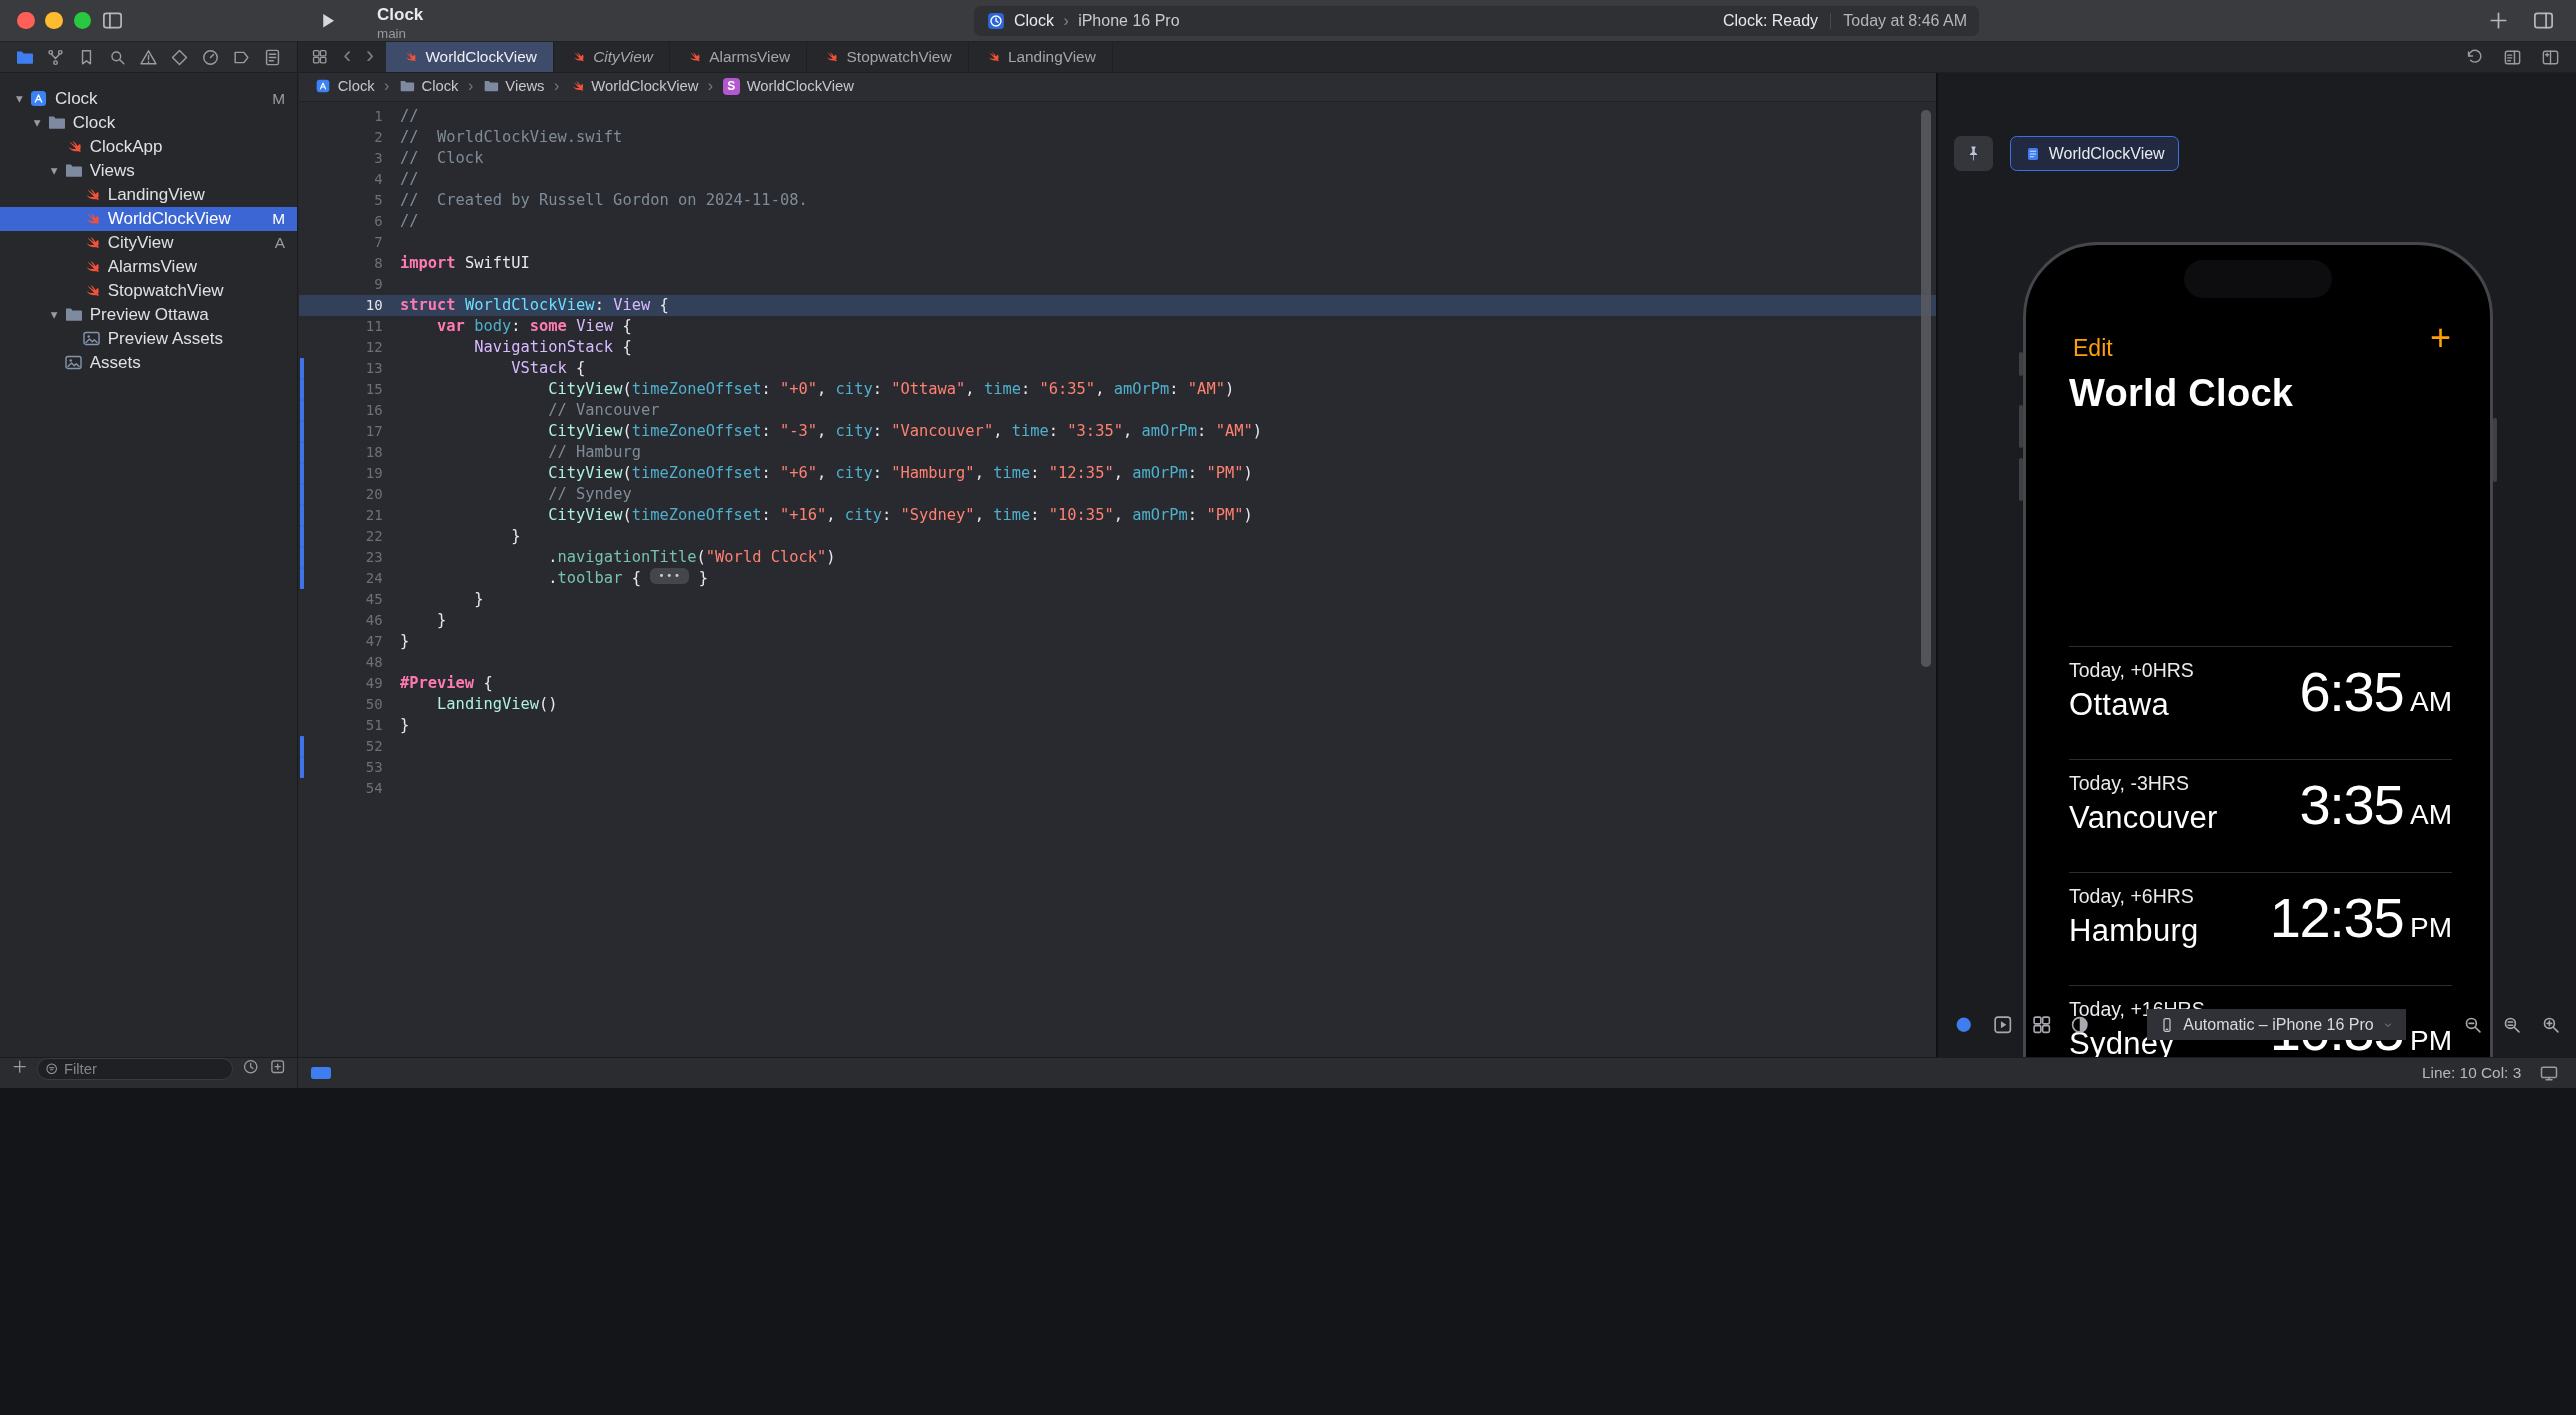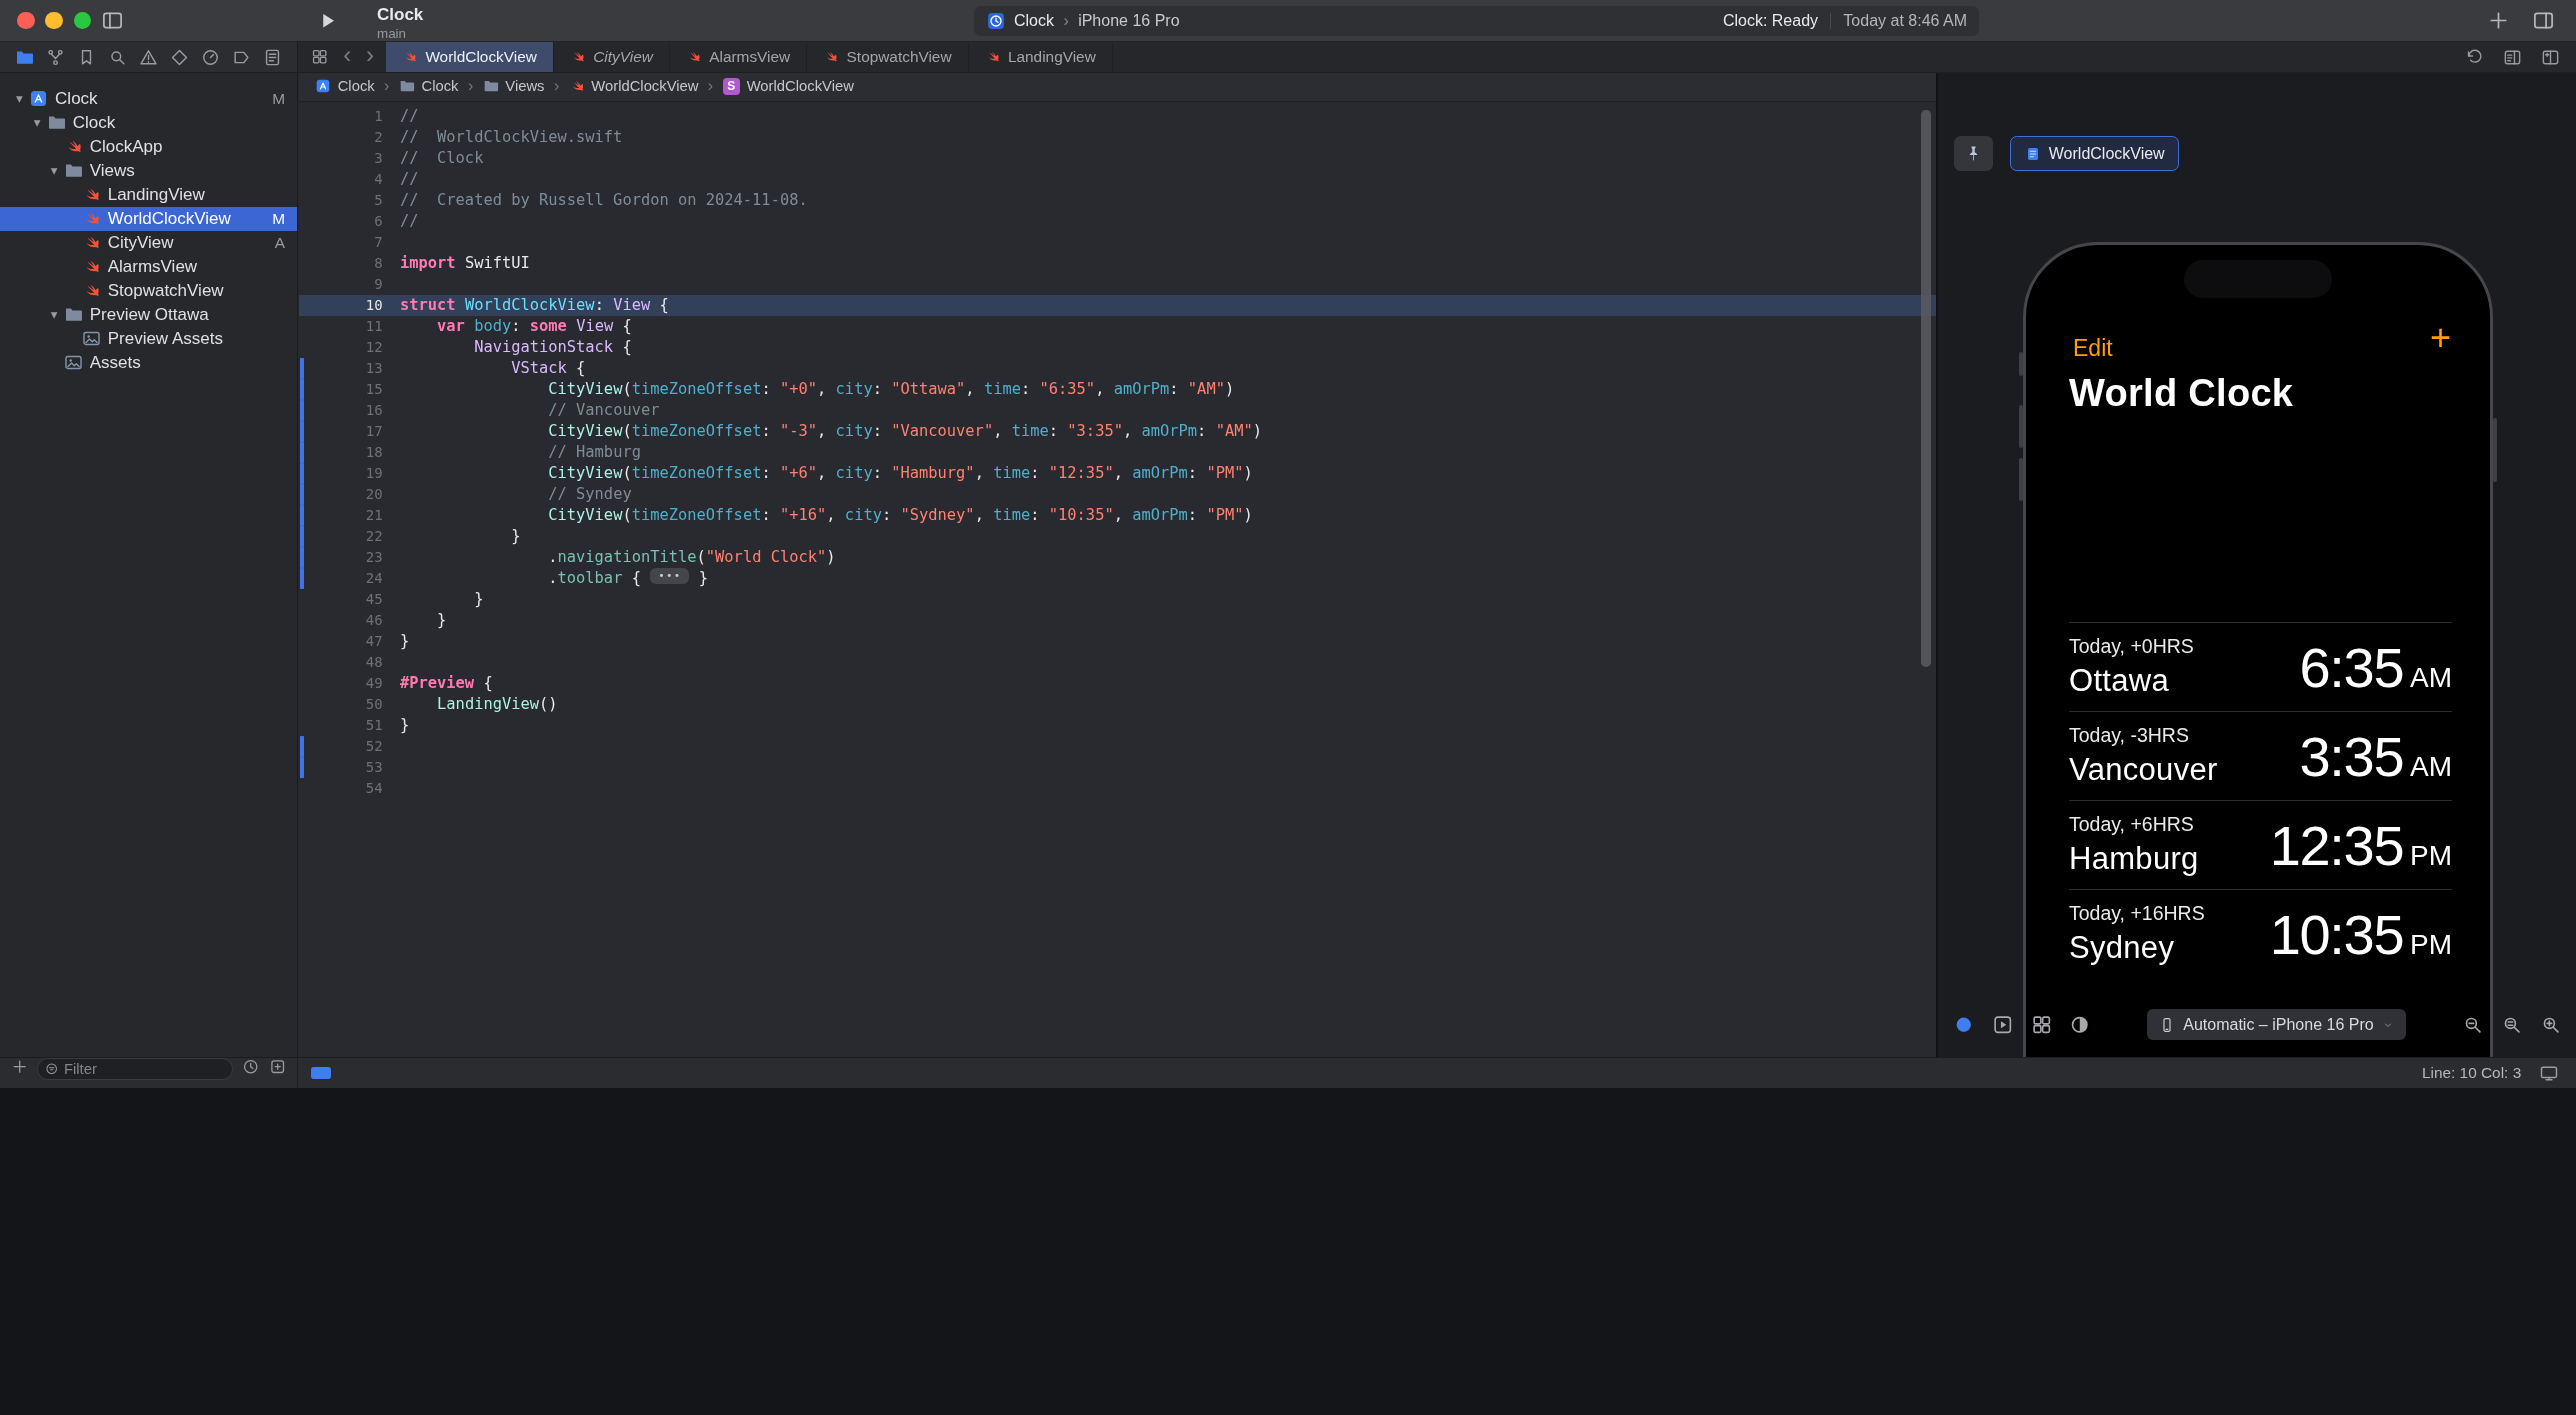--- a/index.html
+++ b/index.html
@@ -111,41 +111,41 @@
 
   .phone{position:absolute;left:85px;top:170px;width:470px;height:1069px;background:#000;
          border:3.4px solid #46474c;border-radius:75px;}
   .pbtn{position:absolute;background:#3f4043;border-radius:2.7px;}
   .p-island{position:absolute;left:50%;top:14.8px;transform:translateX(-50%);width:148px;height:38px;
          border-radius:19px;background:#0d0d0f;}
   .p-edit{position:absolute;left:47px;top:90px;font-size:23px;color:var(--ios,#ff9f0a);}
   .p-add{position:absolute;right:39px;top:72px;font-size:36px;font-weight:300;color:var(--ios,#ff9f0a);}
   .p-title{position:absolute;left:43px;top:127px;font-size:38px;font-weight:700;color:#fff;letter-spacing:0.3px;}
   .p-rows{position:absolute;left:43px;right:38px;top:377px;}
-  .p-row{height:89px;border-top:1.3px solid #2d2d2f;display:flex;align-items:center;}
+  .p-row{height:89px;border-top:1.3px solid #2d2d2f;display:flex;align-items:center;margin-top:24px;}
   .p-row-left{flex:1;display:flex;flex-direction:column;justify-content:center;gap:5.4px;}
   .p-meta{font-size:19.5px;color:#ebebed;}
   .p-city{font-size:31px;color:#fff;letter-spacing:0.3px;}
   .p-time{display:flex;align-items:baseline;gap:6.7px;}
   .p-time-num{font-size:56px;font-weight:200;color:#fff;letter-spacing:-1.3px;}
   .p-ampm{font-size:28px;font-weight:300;color:#fff;}
   .p-tabbar{position:absolute;left:0;right:0;top:931px;display:flex;justify-content:center;gap:9.4px;}
   .p-tab{width:64px;display:flex;flex-direction:column;align-items:center;gap:5.4px;
          color:#8e8e93;font-size:14px;text-align:center;white-space:nowrap;}
   .p-tab .ic{width:27px;height:27px;}
   .p-tab.active{color:var(--ios,#ff9f0a);}
   .p-home{position:absolute;left:50%;transform:translateX(-50%);bottom:17.4px;width:181px;height:6.7px;
           border-radius:3.4px;background:#f1f1f3;}
 
   .canvas-bottom{position:absolute;left:14.8px;right:14.8px;bottom:13.4px;height:38px;display:flex;
           align-items:center;gap:17.4px;color:#a8a9ae;}
   .canvas-bottom .cb{width:21.5px;height:21.5px;}
   [data-icon="livedot"]{color:var(--accent,#3f7ef0);}
   .flexspace{flex:1;}
-  .device-pill{height:31px;background:#303136;border-radius:6px;display:flex;align-items:center;
+  .device-pill{height:31px;background:#303136;border-radius:0;display:flex;align-items:center;
           gap:8px;padding:0 12px;font-size:16px;color:#d9dade;white-space:nowrap;}
   .device-pill .ic{width:16px;height:16px;color:#c9cacd;}
   .device-pill .chev{width:12px;height:12px;color:#9a9ba0;}
 
   
   .statusbar{position:absolute;left:0;bottom:0;right:0;height:31px;background:#2b2c30;
           border-top:1.3px solid #1b1c1f;display:flex;align-items:center;z-index:5;}
   .sb-left{width:298px;flex:0 0 298px;display:flex;gap:9.4px;padding:0 10.7px;
           border-right:1.3px solid #1b1c1f;height:100%;color:#85868b;}
   .sb-left .ic{width:17.4px;height:17.4px;color:#9a9ba0;}

